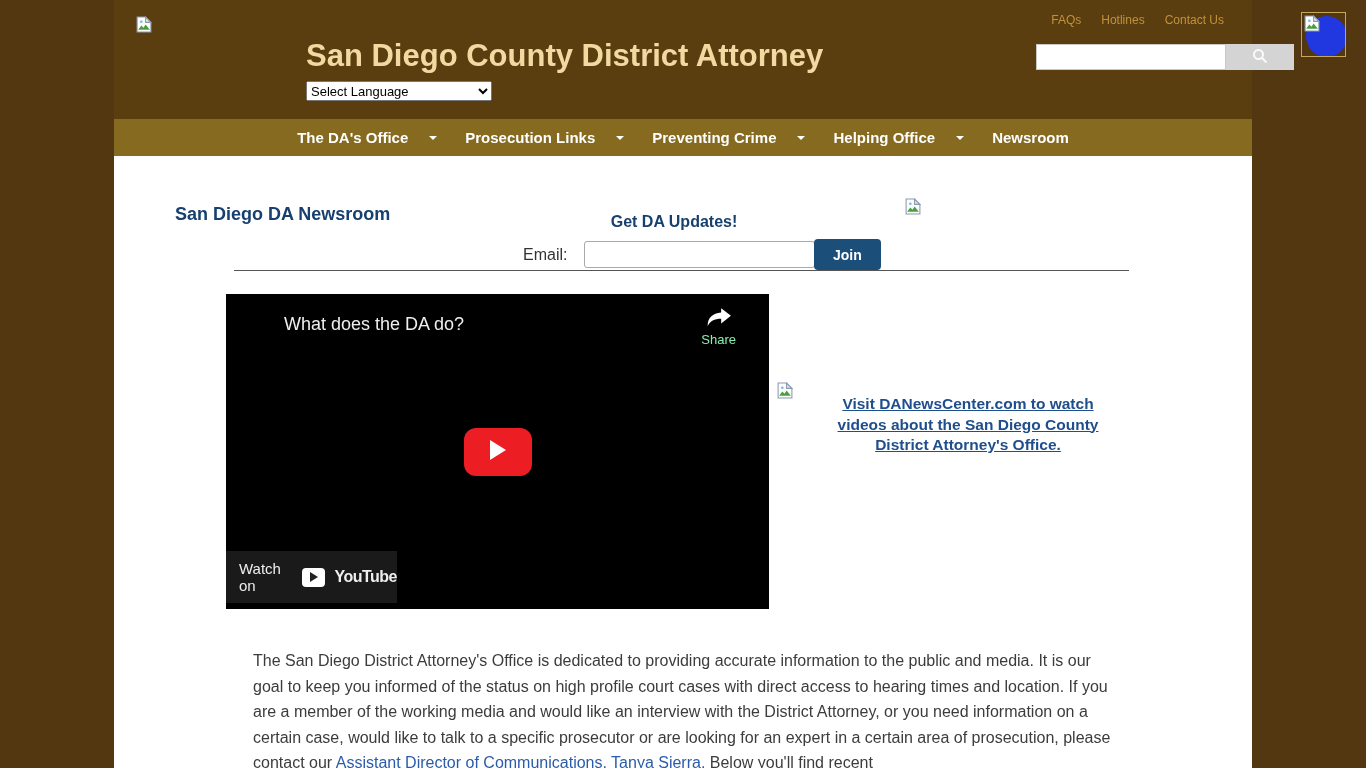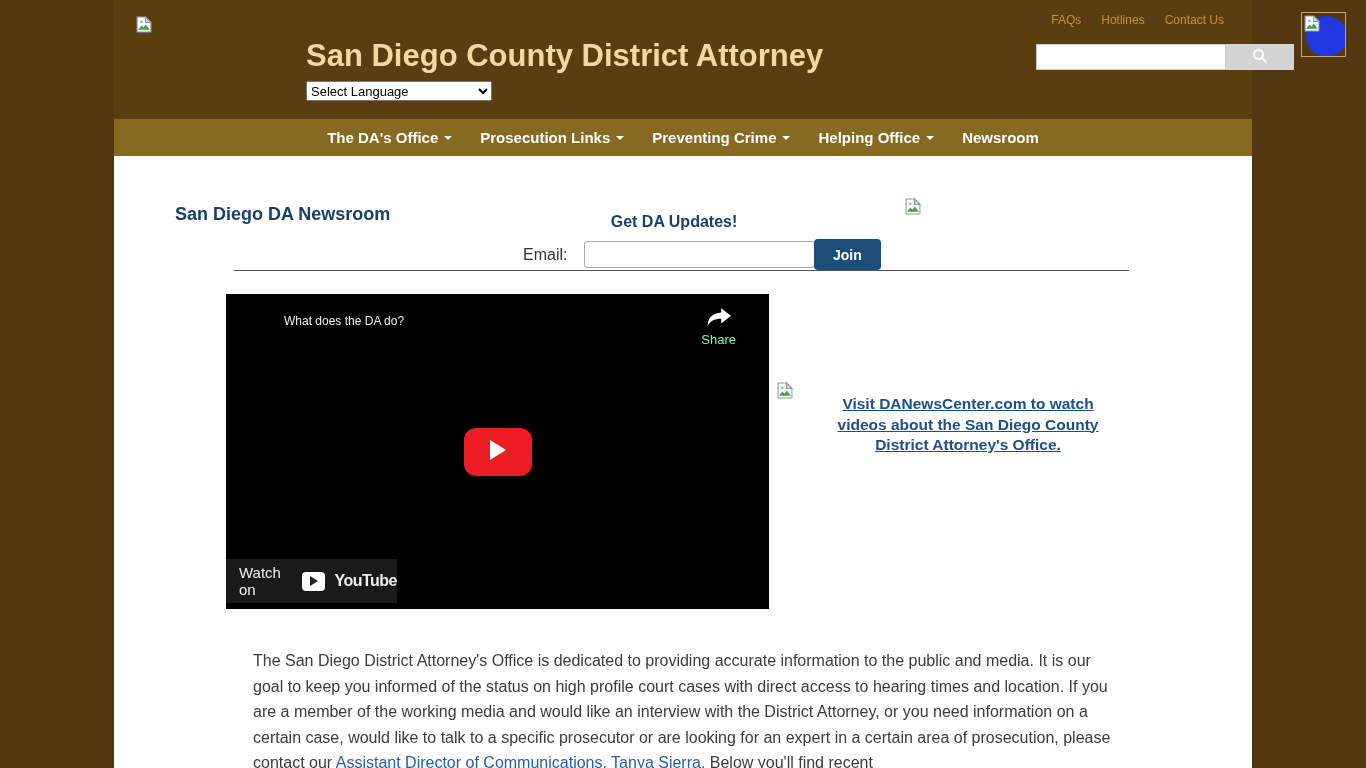--- a/index.html
+++ b/index.html
@@ -40,21 +40,21 @@
     position: absolute; top: 12px; right: 20px; width: 45px; height: 45px;
     border: 1px solid #c8a858; overflow: hidden; cursor: pointer;
   }
   .a11y-circle { position: absolute; left: 4px; top: 3px; width: 41px; height: 41px; border-radius: 50%; background: #2138e0; }
   .a11y .bimg { position: absolute; left: 2px; top: 2px; z-index: 2; }
 
   
   .main-nav { height: 37px; background: #866a20; display: flex; justify-content: center; align-items: center; }
   .nav-item {
     color: #fff; font-size: 15px; font-weight: bold; text-decoration: none;
-    padding: 0 14px; height: 37px; display: flex; align-items: center; gap: 6px; white-space: nowrap;
+    padding: 0 14px; height: 37px; display: flex; align-items: center; gap: 21px; white-space: nowrap;
   }
   .caret { width: 0; height: 0; border-left: 4px solid transparent; border-right: 4px solid transparent; border-top: 4px solid #fff; }
 
   
   .content { background: #fff; height: 612px; position: relative; }
   .newsroom-top { position: relative; height: 114px; }
   .page-heading { position: absolute; left: 61px; top: 48px; margin: 0; font-size: 18px; font-weight: bold; color: #17406e; }
   .updates { position: absolute; left: 409px; top: 36px; width: 358px; }
   .updates-title { text-align: center; padding-right: 56px; font-size: 16px; font-weight: bold; color: #17406e; margin-bottom: 8px; margin-top: 21px; }
   .updates-row { display: flex; align-items: center; }
@@ -62,30 +62,30 @@
   .email-input { width: 241px; height: 27px; border: 1px solid #a9a9a9; border-radius: 3px; outline: none; padding: 0 5px; }
   .join-btn {
     width: 70px; height: 31px; background: #1b4e79; color: #fff; border: none;
     border-radius: 4px; font-size: 14px; font-weight: bold; cursor: pointer; margin-left: -1px;
   }
   .top-bimg { position: absolute; left: 791px; top: 42px; }
   .content hr { border: none; border-top: 1px solid #555; margin: 0 123px 0 120px; }
 
   .video-row { display: flex; margin-top: 23px; padding-left: 112px; }
   .video { position: relative; width: 543px; height: 315px; background: #000; flex-shrink: 0; }
-  .video-title { position: absolute; left: 58px; top: 20px; color: #eee; font-size: 12px; text-decoration: none; text-align: center; }
+  .video-title { position: absolute; left: 58px; top: 20px; color: #eee; font-size: 18px; text-decoration: none; text-align: center; }
   .share { position: absolute; right: 33px; top: 13px; color: #86efac; text-align: center; font-size: 13px; cursor: pointer; }
   .share svg { display: block; margin: 0 auto 3px; }
   .play-btn {
     position: absolute; left: 50%; top: 50%; transform: translate(-50%,-50%);
     width: 68px; height: 48px; background: #ed1d24; border: none; border-radius: 12px;
     display: flex; align-items: center; justify-content: center; cursor: pointer;
   }
   .watch-bar {
-    position: absolute; left: 0; bottom: 6px; width: 171px; height: 44px;
+    position: absolute; left: 0; bottom: 6px; width: 171px; height: 52px;
     background: rgba(28,28,28,0.92); color: #eee; display: flex; align-items: center;
     padding-left: 13px; font-size: 15px; gap: 9px; cursor: pointer;
   }
   .yt-badge { width: 27px; height: 19px; background: #fff; border-radius: 4px; display: flex; align-items: center; justify-content: center; }
   .yt-badge i { display: block; width: 0; height: 0; border-top: 5px solid transparent; border-bottom: 5px solid transparent; border-left: 8px solid #212121; }
   .yt-word { font-weight: bold; font-size: 16px; letter-spacing: -0.5px; }
 
   .danews { position: relative; flex: 1; }
   .danews .bimg { position: absolute; left: 8px; top: 88px; }
   .danews-link {

